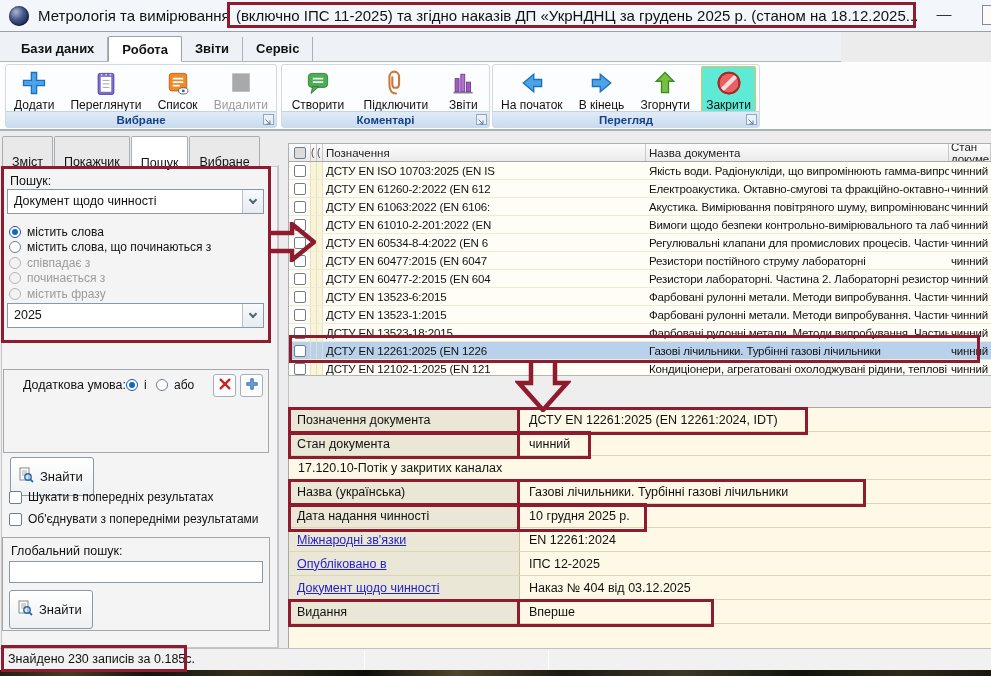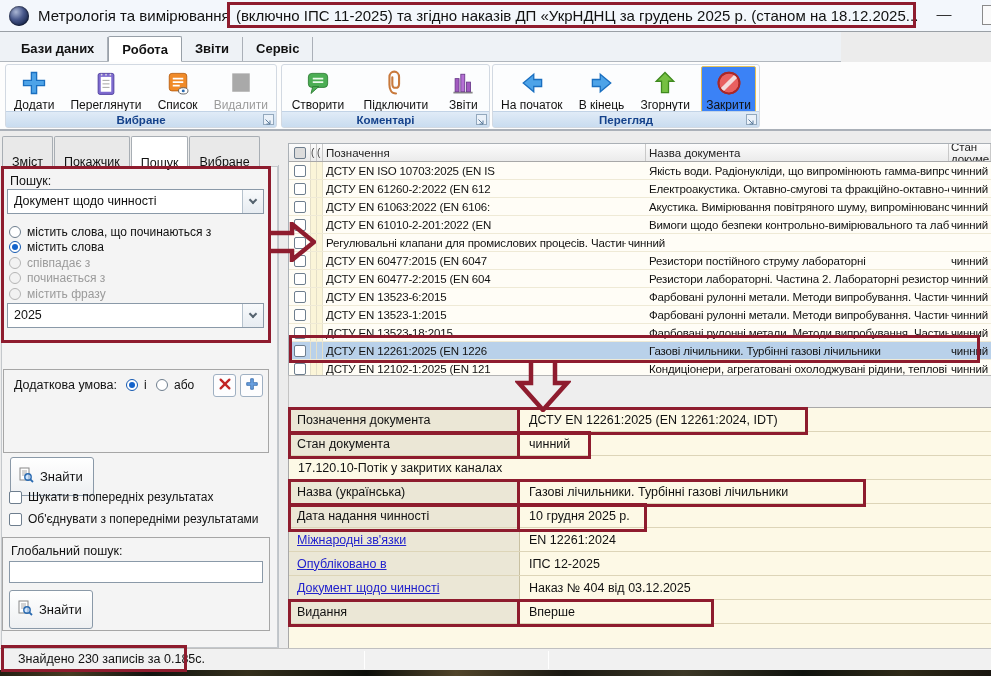--- a/index.html
+++ b/index.html
@@ -22,21 +22,21 @@
   
   .ribbon { position:absolute; left:0; top:62px; width:991px; height:69px; background:#fdfdfd; border-bottom:2px solid #aab0b8; }
   .rgroup { position:absolute; top:2px; height:64px; border:1px solid #d2d9e2; border-radius:3px; background:#fcfdfe; }
   .rgroup .btns { position:absolute; left:0; top:0; right:0; height:47px; display:flex; justify-content:space-around; align-items:flex-start; padding-top:1px; }
   .rgroup .caption { position:absolute; left:0; bottom:0; width:100%; height:16px; background:linear-gradient(#e0ebf7,#c9dcef); border-top:1px solid #c2d3e6; color:#15428B; font-size:11.5px; font-weight:bold; text-align:center; line-height:16px; }
   .cap-expand { position:absolute; right:2px; top:2px; width:11px; height:11px; border:1px solid #93a8bd; background:#eaf1f9; }
   .rbtn { display:flex; flex-direction:column; align-items:center; padding:1px 4px 0 4px; border:1px solid transparent; }
   .rbtn .icn { width:32px; height:30px; display:flex; align-items:center; justify-content:center; }
   .rbtn .lbl { font-size:12px; margin-top:0; white-space:nowrap; }
   .rbtn.disabled .lbl { color:#9b9b9b; }
-  .rbtn.highlighted { background:#3b82f6; border:1px solid #e4c258; border-radius:2px; }
+  .rbtn.highlighted { background:#5eead4; border:1px solid #e4c258; border-radius:2px; }
   #g1 { left:5px;  width:272px; }
   #g2 { left:281px; width:209px; }
   #g3 { left:492px; width:268px; }
 
   
   .workspace { position:absolute; left:0; top:131px; width:991px; height:517px; background:#ececec; }
 
   
   .sidebar { position:absolute; left:0; top:143px; width:286px; height:505px; }
   .side-border { position:absolute; left:278px; top:22px; width:1px; height:483px; background:#bfc4c9; }
@@ -84,21 +84,21 @@
   .table-strip { position:absolute; left:288px; top:375px; width:703px; height:32px; background:#eeeeee; border-top:1px solid #b4b4b4; border-left:1px solid #c4c4c4; }
 
   
   .detail { position:absolute; left:288px; top:407px; width:703px; height:241px; background:#fdf9e6; border-top:1px solid #a8a8a8; border-left:1px solid #a8a8a8; overflow:hidden; }
   .drow { height:24px; display:flex; border-bottom:1px solid #ddd5b8; font-size:12.5px; align-items:center; }
   .dlabel { width:231px; height:100%; background:#ebe7d6; border-right:1px solid #c9c1a2; display:flex; align-items:center; padding-left:8px; flex:0 0 auto; }
   .dvalue { flex:1; padding-left:9px; white-space:nowrap; overflow:hidden; }
   .drow.link .dlabel span { color:#2222CC; text-decoration:underline; }
 
   
-  .statusbar { position:absolute; left:0; top:648px; width:991px; height:22px; background:#f1f1f1; border-top:1px solid #c0c0c0; font-size:12.5px; line-height:21px; padding-left:18px; }
+  .statusbar { position:absolute; left:0; top:648px; width:991px; height:22px; background:#f1f1f1; border-top:1px solid #c0c0c0; font-size:12.5px; line-height:21px; padding-left:8px; }
   .sb-sep { position:absolute; top:2px; width:1px; height:18px; background:#b4b4b4; border-right:1px solid #fff; }
   .desktop-strip { position:absolute; left:0; top:670px; width:991px; height:6px;
     background:linear-gradient(90deg,#241f12 0%,#463c22 7%,#121410 15%,#35301c 25%,#0c0e0a 37%,#51452a 46%,#1a1812 57%,#3c3826 69%,#0f120d 81%,#2e2a18 91%,#191610 100%); }
 
   
   .anno { position:absolute; border:3px solid #8E1C2E; z-index:60; pointer-events:none; }
   .anno.split::before { content:""; position:absolute; left:226px; top:0; bottom:0; border-left:3px solid #8E1C2E; }
   .anno-arrow { position:absolute; z-index:60; pointer-events:none; }
 </style>
 </head>
@@ -274,28 +274,28 @@
 
   <div class="combo" style="left:7px; top:46px; width:257px;">
     <span class="ctext">Документ щодо чинності</span>
     <span class="cbtn">
         <span class="chev"></span>
       </span>
   </div>
 
   <div class="radio-list" style="left:9px; top:81px;">
 
+      <div class="radio-row checked">
+        <span class="radio"></span>
+        <span>містить слова</span>
+      </div>
+
       <div class="radio-row">
         <span class="radio"></span>
         <span>містить слова, що починаються з</span>
-      </div>
-
-      <div class="radio-row checked">
-        <span class="radio"></span>
-        <span>містить слова</span>
       </div>
 
       <div class="radio-row disabled">
         <span class="radio"></span>
         <span>співпадає з</span>
       </div>
 
       <div class="radio-row disabled">
         <span class="radio"></span>
         <span>починається з</span>
@@ -308,21 +308,21 @@
     </div>
 
   <div class="combo" style="left:7px; top:160px; width:257px;">
     <span class="ctext">2025</span>
     <span class="cbtn">
         <span class="chev"></span>
       </span>
   </div>
 
   <div class="groupbox" style="left:3px; top:226px; width:266px; height:84px;">
-    <span class="slabel" style="left:10px; top:8px;">Додаткова умова:</span>
+    <span class="slabel" style="left:19px; top:8px;">Додаткова умова:</span>
     <div class="radio-row checked" style="position:absolute; left:122px; top:7px;">
       <span class="radio"></span>
       <span>і</span>
     </div>
     <div class="radio-row" style="position:absolute; left:152px; top:7px;">
       <span class="radio"></span>
       <span>або</span>
     </div>
     <span class="sqbtn" style="right:32px; top:4px;">
       <span><svg width="14" height="14" viewBox="0 0 16 16" stroke="#c22525" stroke-width="2.6" stroke-linecap="round">
@@ -435,20 +435,21 @@
         <span class="cell c-name">Вимоги щодо безпеки контрольно-вимірювального та лабораторного ег</span>
         <span class="cell c-status">чинний</span>
       </div>
 
       <div class="trow">
         <span class="cell c-cb">
           <span class="checkbox"></span>
         </span>
         <span class="cell c-n1"></span>
         <span class="cell c-n2"></span>
+        <span class="cell c-code">ДСТУ EN 60534-8-4:2022 (EN 6</span>
         <span class="cell c-name">Регулювальні клапани для промислових процесів. Частина 8-4. Розгляд</span>
         <span class="cell c-status">чинний</span>
       </div>
 
       <div class="trow">
         <span class="cell c-cb">
           <span class="checkbox"></span>
         </span>
         <span class="cell c-n1"></span>
         <span class="cell c-n2"></span>

